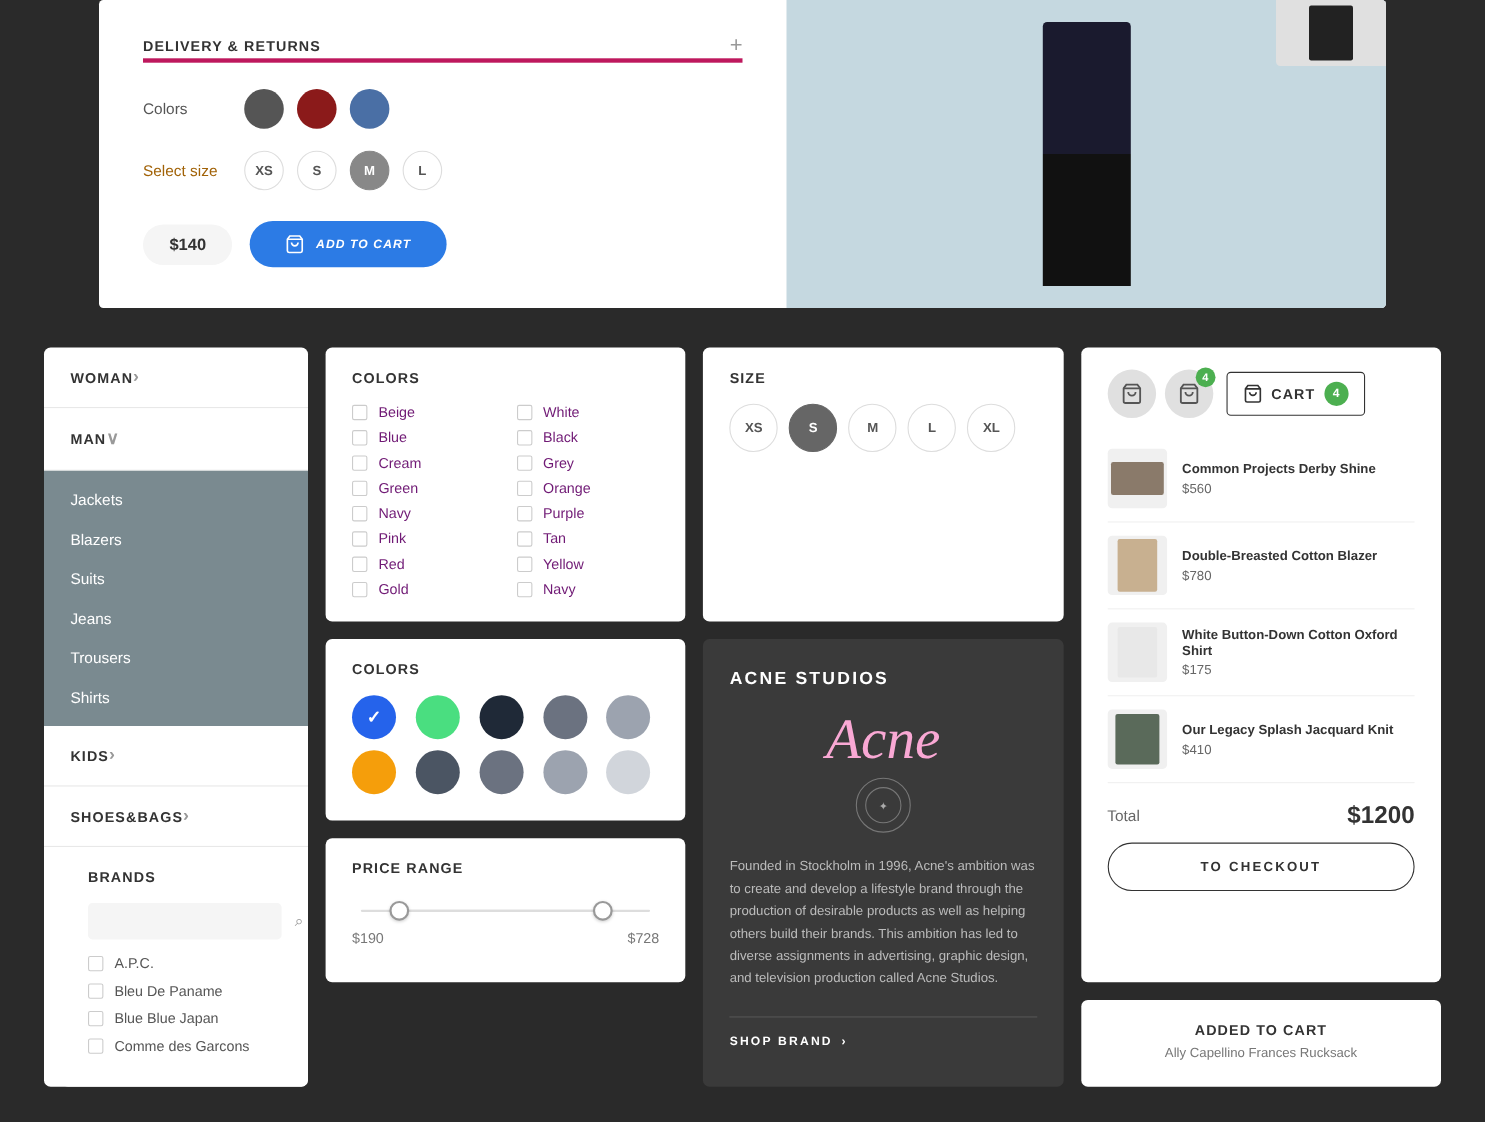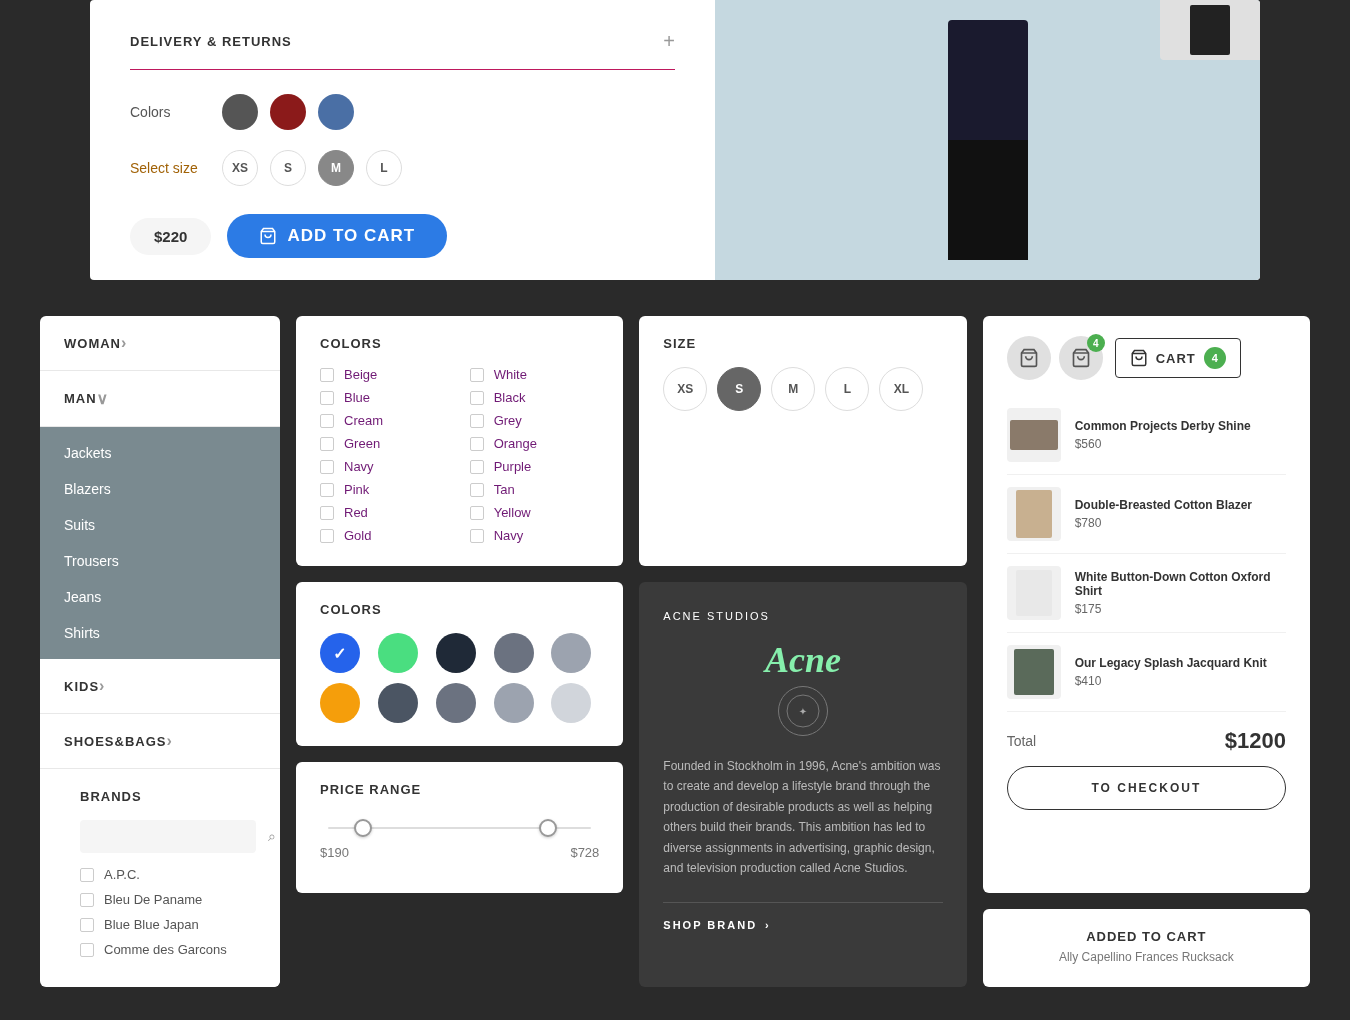--- a/index.html
+++ b/index.html
@@ -21,22 +21,21 @@
       height: 280px;
     }
     .top-left {
       flex: 1;
       padding: 30px 40px;
     }
     .delivery-header {
       display: flex;
       justify-content: space-between;
       align-items: center;
-      border-bottom: 1px solid #be185d;
-      padding-bottom: 16px;
+      border-bottom: 4px solid #be185d;
       margin-bottom: 24px;
     }
     .delivery-title {
       font-size: 13px;
       font-weight: 700;
       letter-spacing: 1px;
       color: #333;
     }
     .plus-icon {
       font-size: 20px;
@@ -101,27 +100,28 @@
       font-size: 15px;
       font-weight: 600;
       color: #333;
     }
     .add-to-cart-btn {
       background: #2c7be5;
       color: #fff;
       border: none;
       border-radius: 50px;
       padding: 12px 32px;
-      font-size: 17px;
+      font-size: 11px;
       font-weight: 700;
       letter-spacing: 1px;
       cursor: pointer;
       display: flex;
       align-items: center;
       gap: 10px;
+      font-style: italic;
     }
     .cart-icon-svg {
       width: 18px;
       height: 18px;
     }
     .top-right {
       flex: 1;
       background: #c5d8e0;
       display: flex;
       align-items: center;
@@ -383,38 +383,38 @@
     
     .acne-panel {
       background: #3a3a3a;
       border-radius: 6px;
       padding: 28px 24px;
       color: #fff;
       grid-column: 3;
       grid-row: 2 / 5;
     }
     .acne-title {
-      font-size: 11px;
-      font-weight: 400;
+      font-size: 16px;
+      font-weight: 700;
       letter-spacing: 2px;
       text-transform: uppercase;
       margin-bottom: 20px;
     }
     .acne-logo-container {
       display: flex;
       flex-direction: column;
       align-items: center;
       margin-bottom: 20px;
     }
     .acne-logo-text {
-      font-size: 36px;
-      font-weight: 700;
+      font-size: 52px;
+      font-weight: 400;
       font-style: italic;
       font-family: Georgia, serif;
-      color: #86efac;
+      color: #f9a8d4;
       line-height: 1;
     }
     .acne-emblem {
       width: 50px;
       height: 50px;
       border: 1px solid #777;
       border-radius: 50%;
       display: flex;
       align-items: center;
       justify-content: center;
@@ -662,21 +662,21 @@
       <div class="color-swatch" style="background:#4a6fa5;"></div>
     </div>
     <div class="size-row">
       <span class="size-label">Select size</span>
       <button class="size-btn">XS</button>
       <button class="size-btn">S</button>
       <button class="size-btn active">M</button>
       <button class="size-btn">L</button>
     </div>
     <div class="cart-row">
-      <span class="price-badge">$220</span>
+      <span class="price-badge">$140</span>
       <button class="add-to-cart-btn">
         <svg class="cart-icon-svg" viewBox="0 0 24 24" fill="none" stroke="white" stroke-width="2">
           <path d="M6 2L3 6v14a2 2 0 002 2h14a2 2 0 002-2V6l-3-4z"></path>
           <line x1="3" y1="6" x2="21" y2="6"></line>
           <path d="M16 10a4 4 0 01-8 0"></path>
         </svg>
         <span>ADD TO CART</span>
       </button>
     </div>
   </div>
@@ -703,22 +703,22 @@
     <div class="nav-section">
       <div class="nav-section-title">
         <span>MAN</span>
         <span class="nav-chevron">∨</span>
       </div>
     </div>
     <div class="nav-items">
       <div class="nav-item">Jackets</div>
       <div class="nav-item">Blazers</div>
       <div class="nav-item">Suits</div>
+      <div class="nav-item">Jeans</div>
       <div class="nav-item">Trousers</div>
-      <div class="nav-item">Jeans</div>
       <div class="nav-item">Shirts</div>
     </div>
     <div class="nav-section">
       <div class="nav-section-title">
         <span>KIDS</span>
         <span class="nav-chevron">›</span>
       </div>
     </div>
     <div class="nav-section">
       <div class="nav-section-title">

